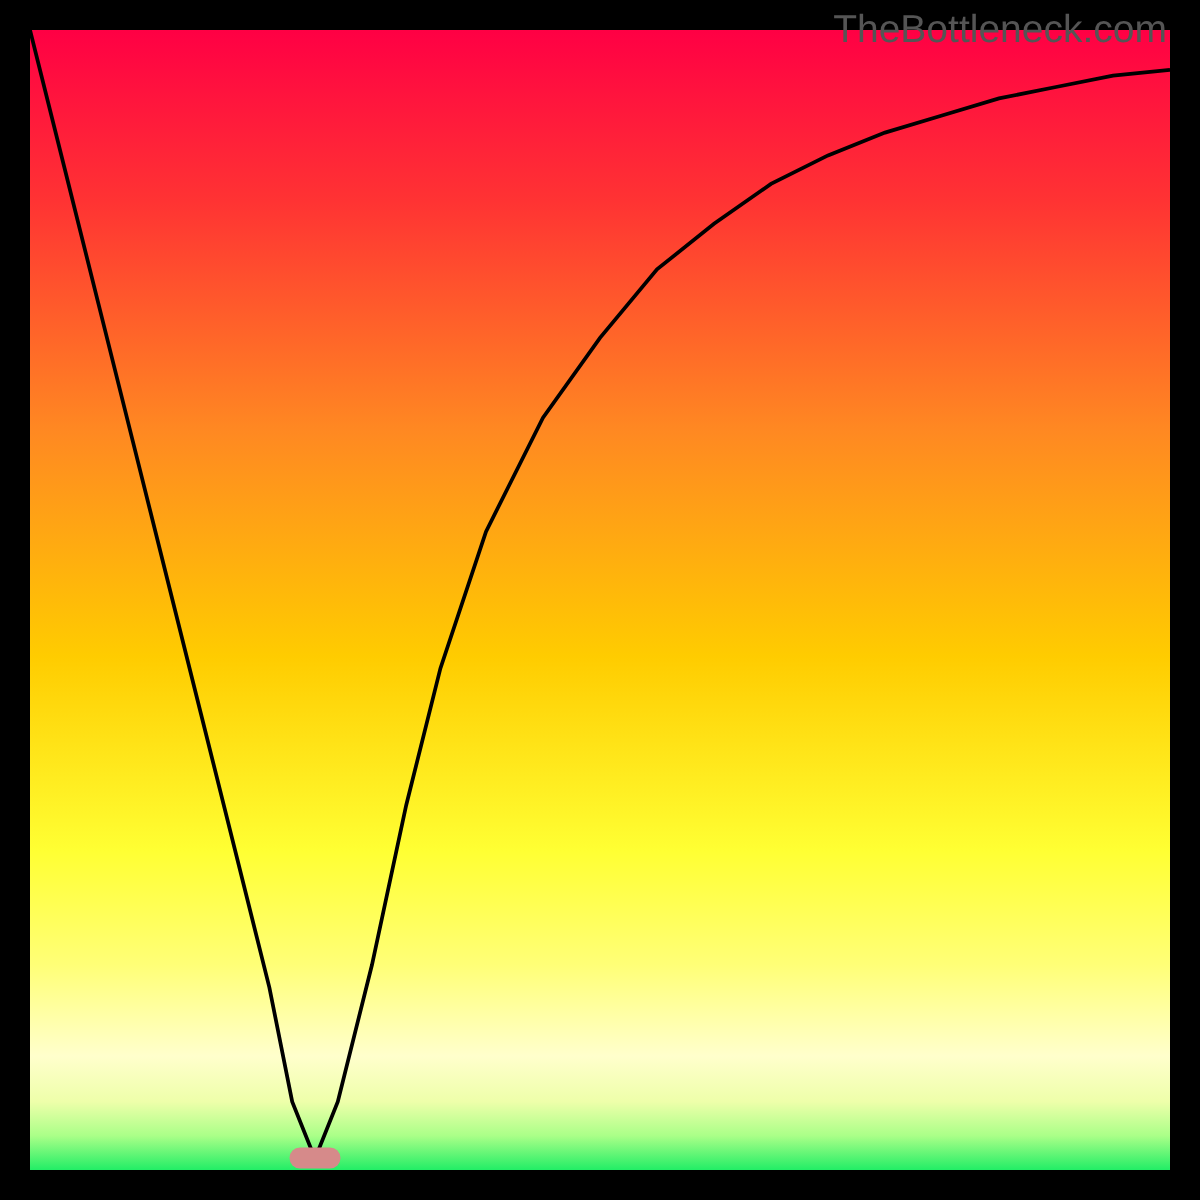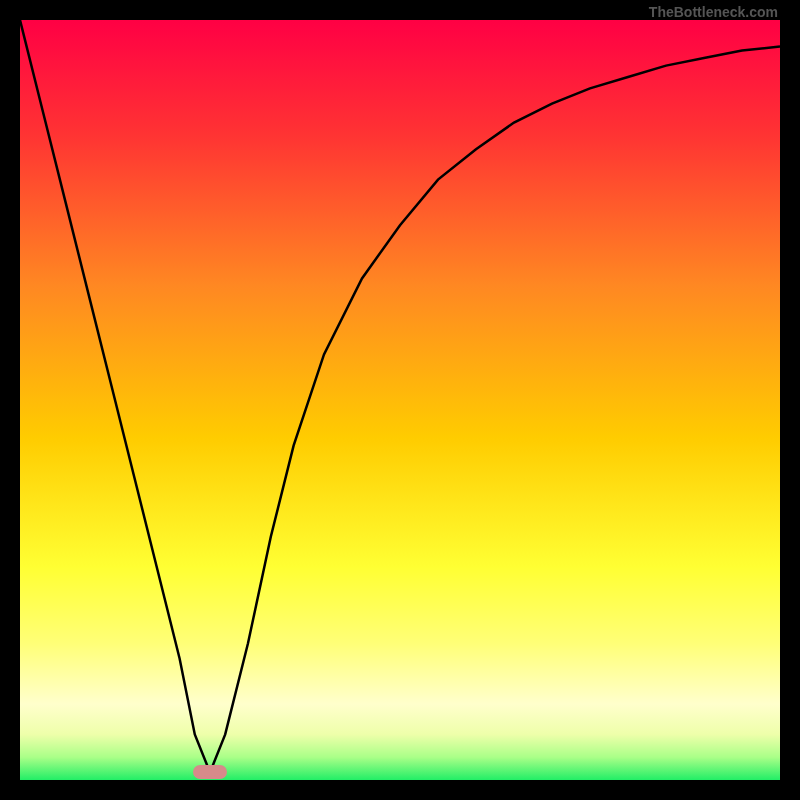--- a/index.html
+++ b/index.html
@@ -24,22 +24,22 @@
       top: 0;
       left: 0;
       width: 760px;
       height: 760px;
     }
     .watermark {
       position: absolute;
       top: 4px;
       right: 22px;
       color: #555;
-      font-size: 14px;
-      font-weight: 700;
+      font-size: 26px;
+      font-weight: 400;
       z-index: 10;
       margin-left: 45px;
     }
     .gradient-bg {
       width: 100%;
       height: 100%;
     }
     .marker {
       position: absolute;
       width: 34px;

